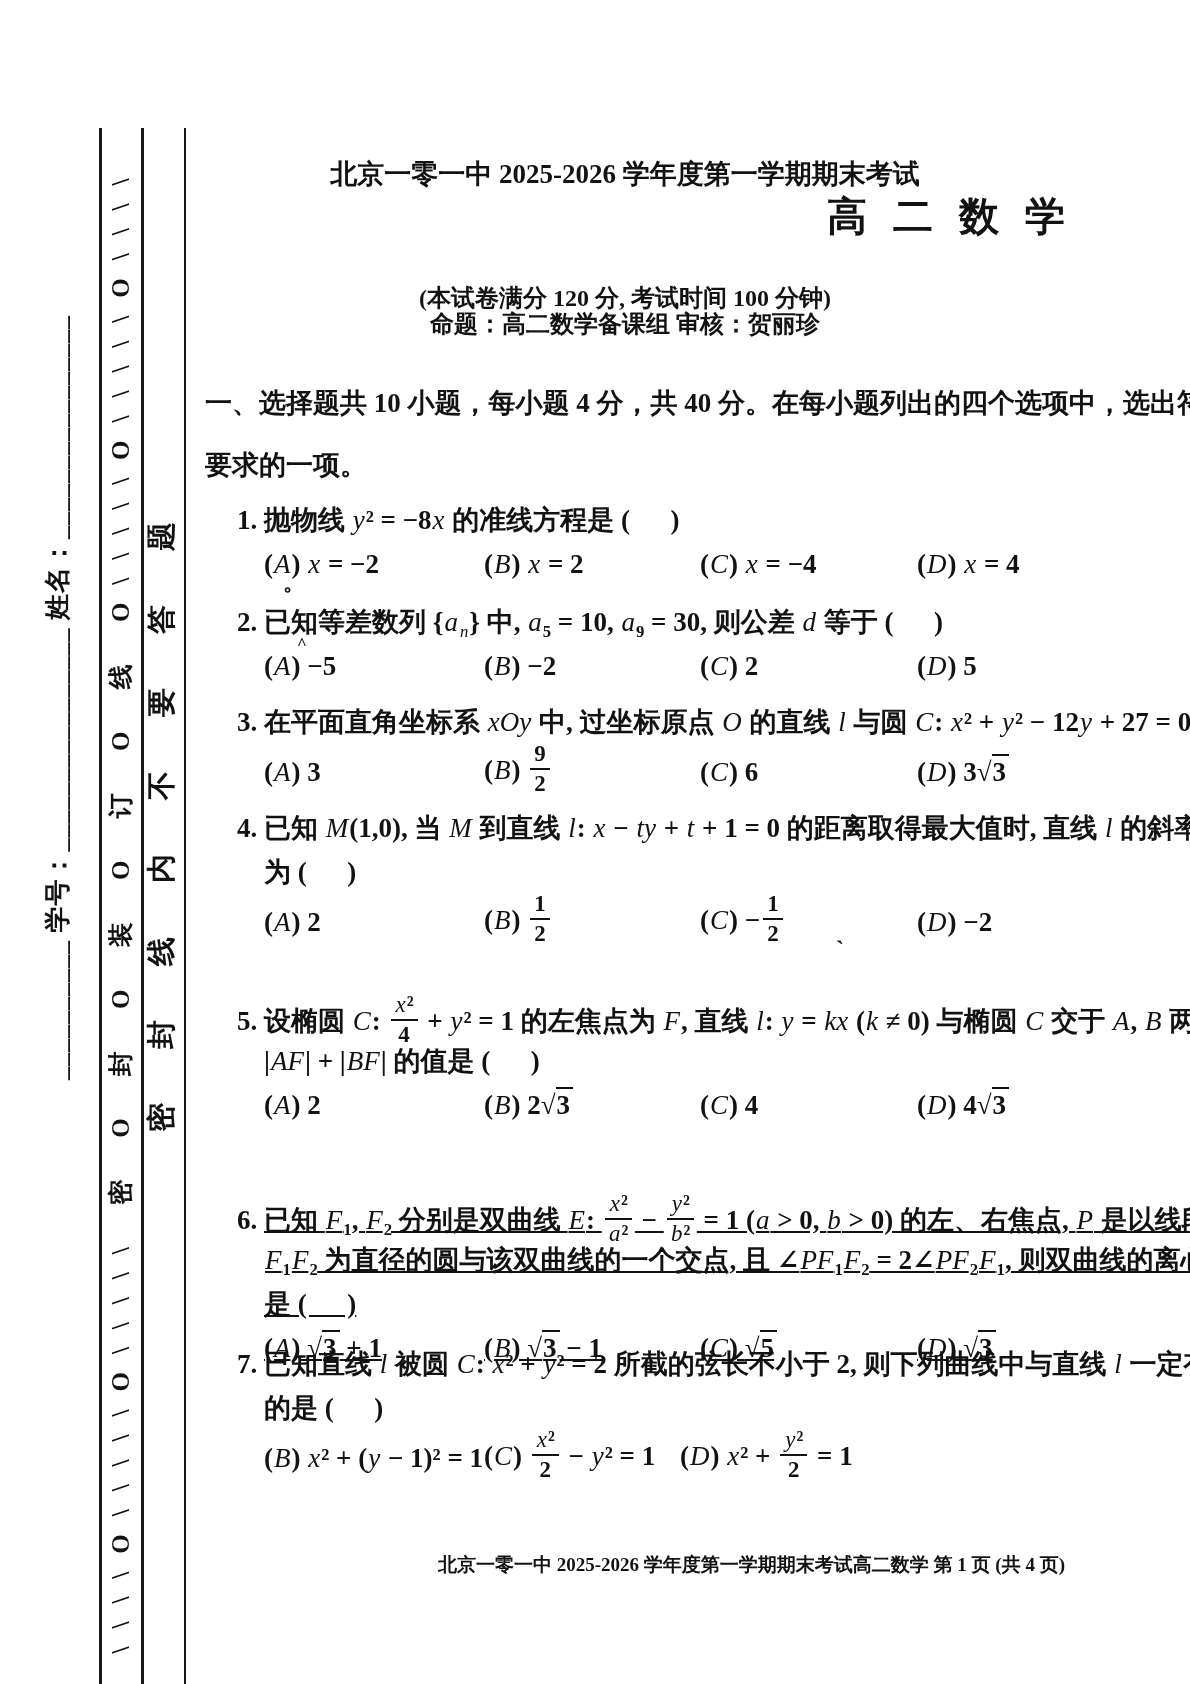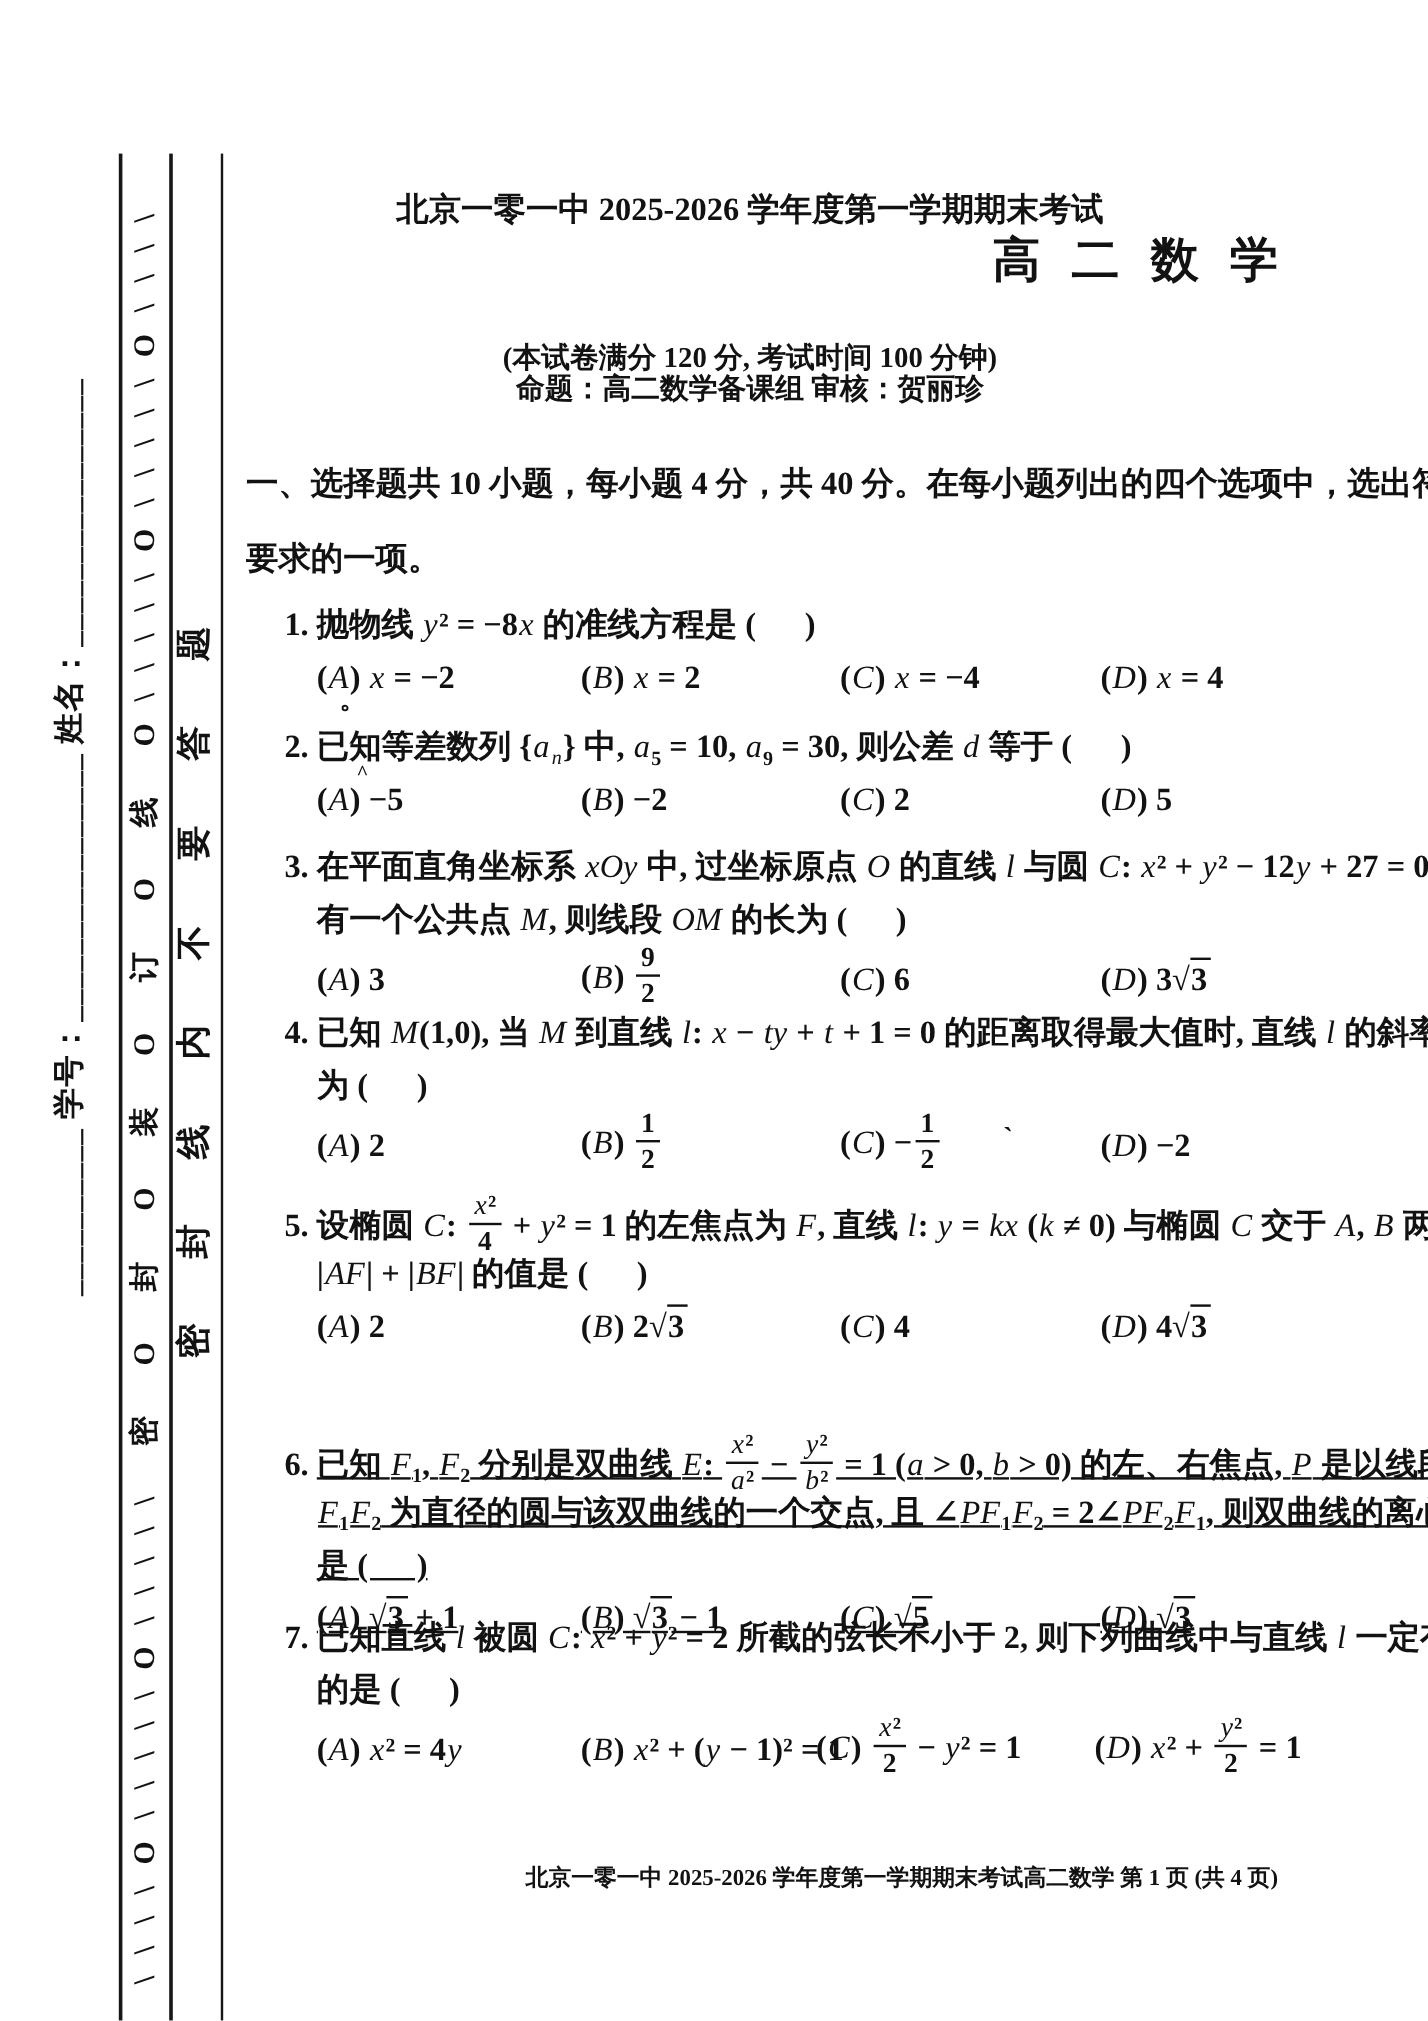--- a/index.html
+++ b/index.html
@@ -30,21 +30,21 @@
   .hline{position:absolute;left:185px;width:880px;text-align:center;font-weight:700;white-space:nowrap;}
   .t1{top:156px;font-size:27px;}
   .t2{top:189px;font-size:40px;word-spacing:16px;text-align:right;}
   .m1{top:282px;font-size:24px;}
   .m2{top:308px;font-size:24px;}
   
   .secline{position:absolute;left:205px;font-size:27px;font-weight:700;white-space:nowrap;}
   .sec1{top:385px;} .sec2{top:447px;}
   
   .q{position:absolute;left:225px;right:0;font-size:27px;margin-left:12px;}
-  #q1{top:498px;} #q2{top:600px;} #q3{top:700px;} #q4{top:838px;}
+  #q1{top:498px;} #q2{top:600px;} #q3{top:700px;} #q4{top:806px;}
   #q5{top:995px;} #q6{top:1194px;text-decoration:underline;} #q7{top:1342px;}
   .qline{height:44px;line-height:44px;white-space:nowrap;}
   .qline.cont{padding-left:27px;}
   .qnum{display:inline-block;width:27px;}
   .opts{
     display:grid;grid-template-columns:200px 196px 197px 1fr;align-items:center;
     padding-left:27px;height:44px;line-height:44px;white-space:nowrap;gap:20px;
   }
   #q7 .opts{grid-template-columns:200px 176px 212px 1fr;}
   
@@ -103,21 +103,20 @@
     <div class="opts">
       <span>(<i>A</i>) −5</span>
       <span>(<i>B</i>) −2</span>
       <span>(<i>C</i>) 2</span>
       <span>(<i>D</i>) 5</span>
     </div>
   </div>
 
   <div class="q" id="q3">
     <div class="qline"><span class="qnum">3.</span><span>在平面直角坐标系 <i>xOy</i> 中, 过坐标原点 <i>O</i> 的直线 <i>l</i> 与圆 <i>C</i>: <i>x</i>² + <i>y</i>² − 12<i>y</i> + 27 = 0 有且只</span></div>
-    <div class="qline cont"><span>有一个公共点 <i>M</i>, 则线段 <i>OM</i> 的长为 (&nbsp;&nbsp;&nbsp;&nbsp;&nbsp;&nbsp;)</span></div>
     <div class="opts">
       <span>(<i>A</i>) 3</span>
       <span>(<i>B</i>) <span class="frac">
             <span class="fnum">9</span>
             <span class="fden">2</span>
           </span></span>
       <span>(<i>C</i>) 6</span>
       <span>(<i>D</i>) 3<span class="sqrt">√<span class="rad">3</span></span></span>
     </div>
   </div>
@@ -168,21 +167,20 @@
       <span>(<i>B</i>) <span class="sqrt">√<span class="rad">3</span></span> − 1</span>
       <span>(<i>C</i>) <span class="sqrt">√<span class="rad">5</span></span></span>
       <span>(<i>D</i>) <span class="sqrt">√<span class="rad">3</span></span></span>
     </div>
   </div>
 
   <div class="q" id="q7">
     <div class="qline"><span class="qnum">7.</span><span>已知直线 <i>l</i> 被圆 <i>C</i>: <i>x</i>² + <i>y</i>² = 2 所截的弦长不小于 2, 则下列曲线中与直线 <i>l</i> 一定有公共点</span></div>
     <div class="qline cont"><span>的是 (&nbsp;&nbsp;&nbsp;&nbsp;&nbsp;&nbsp;)</span></div>
     <div class="opts">
-      <span>(<i>A</i>) <i>x</i>² = 4<i>y</i></span>
       <span>(<i>B</i>) <i>x</i>² + (<i>y</i> − 1)² = 1</span>
       <span>(<i>C</i>) <span class="frac">
             <span class="fnum"><i>x</i>²</span>
             <span class="fden">2</span>
           </span> − <i>y</i>² = 1</span>
       <span>(<i>D</i>) <i>x</i>² + <span class="frac">
             <span class="fnum"><i>y</i>²</span>
             <span class="fden">2</span>
           </span> = 1</span>
     </div>

